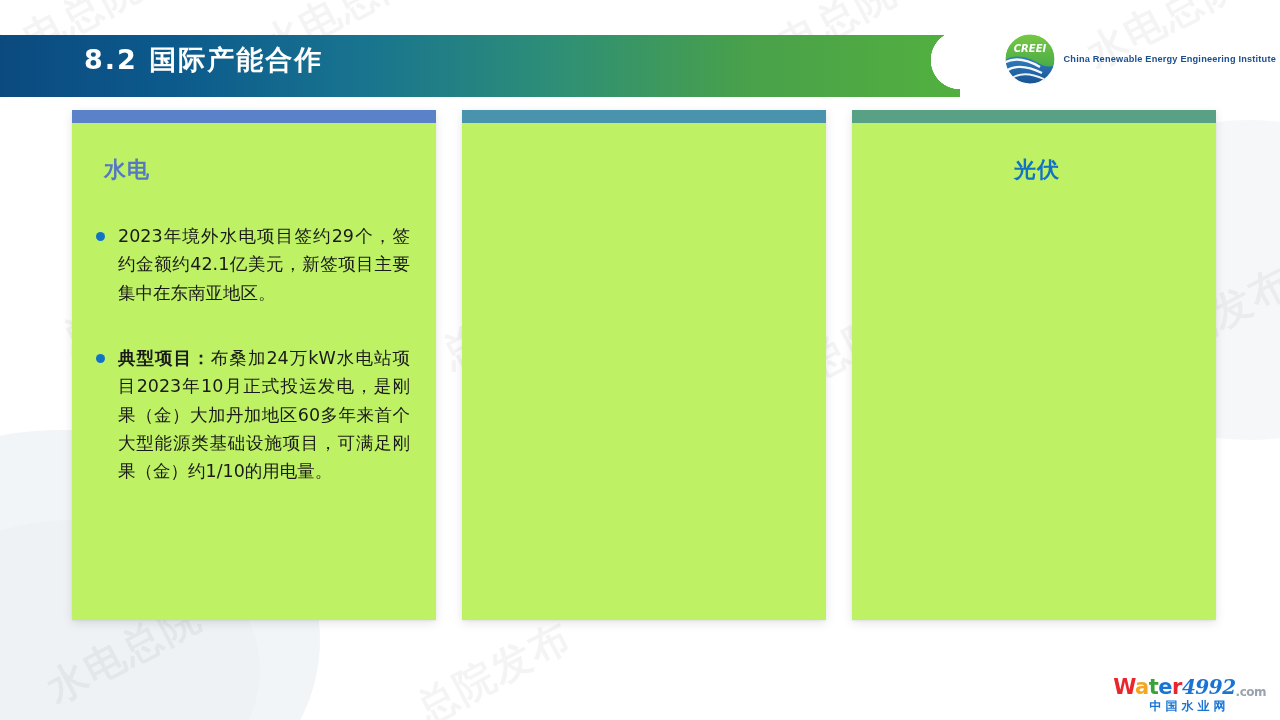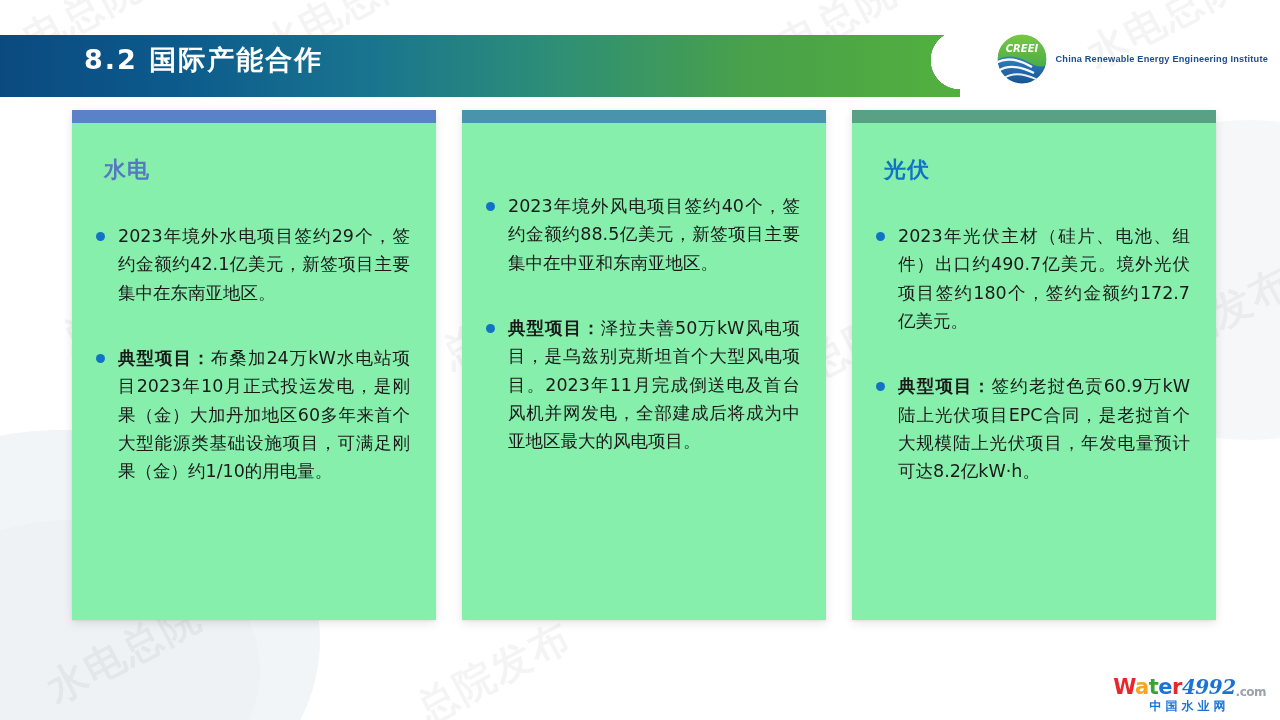--- a/index.html
+++ b/index.html
@@ -80,21 +80,21 @@
     font-size: 27px;
     font-weight: 700;
     letter-spacing: 2px;
     font-family: "DejaVu Sans", "Liberation Sans", sans-serif;
     white-space: nowrap;
   }
 
   
   #brand {
     position: absolute;
-    right: 12px;
+    right: 4px;
     top: 33px;
     display: flex;
     align-items: center;
     gap: 8px;
   }
   #brand-mark { width: 52px; height: 52px; flex: none; }
   #brand-text { display: flex; flex-direction: column; justify-content: center; }
   #brand-cn {
     color: #1b4f8f;
     font-size: 21px;
@@ -119,21 +119,21 @@
     left: 72px;
     top: 110px;
     width: 1144px;
     height: 510px;
     display: flex;
     gap: 26px;
   }
   .card {
     position: relative;
     flex: 1 1 0;
-    background: #86efac;
+    background: #bef264;
     box-shadow: 0 3px 10px rgba(0,0,0,0.10), 0 1px 2px rgba(0,0,0,0.06);
     display: flex;
     flex-direction: column;
     align-items: center;
   }
   .card-accent {
     height: 13px;
     width: 100%;
     flex: none;
   }
@@ -288,47 +288,27 @@
             <span class="bullet-dot"></span>
             <span class="bullet-lead">典型项目：</span><span>布桑加24万kW水电站项目2023年10月正式投运发电，是刚果（金）大加丹加地区60多年来首个大型能源类基础设施项目，可满足刚果（金）约1/10的用电量。</span>
           </li>
         </ul>
       </div>
     </div>
 
     <div class="card">
       <div class="card-accent" style="background:#4a93ad"></div>
       <div class="card-body">
-        <ul class="bullets">
-          <li class="bullet">
-            <span class="bullet-dot"></span>
-            <span class="bullet-lead"></span><span>2023年境外风电项目签约40个，签约金额约88.5亿美元，新签项目主要集中在中亚和东南亚地区。</span>
-          </li>
-          <li class="bullet">
-            <span class="bullet-dot"></span>
-            <span class="bullet-lead">典型项目：</span><span>泽拉夫善50万kW风电项目，是乌兹别克斯坦首个大型风电项目。2023年11月完成倒送电及首台风机并网发电，全部建成后将成为中亚地区最大的风电项目。</span>
-          </li>
-        </ul>
       </div>
     </div>
 
     <div class="card">
       <div class="card-accent" style="background:#59a184"></div>
       <div class="card-body">
         <div class="card-title" style="color:#1273c4">光伏</div>
-        <ul class="bullets">
-          <li class="bullet">
-            <span class="bullet-dot"></span>
-            <span class="bullet-lead"></span><span>2023年光伏主材（硅片、电池、组件）出口约490.7亿美元。境外光伏项目签约180个，签约金额约172.7亿美元。</span>
-          </li>
-          <li class="bullet">
-            <span class="bullet-dot"></span>
-            <span class="bullet-lead">典型项目：</span><span>签约老挝色贡60.9万kW陆上光伏项目EPC合同，是老挝首个大规模陆上光伏项目，年发电量预计可达8.2亿kW·h。</span>
-          </li>
-        </ul>
       </div>
     </div>
 
   </div>
 
   <div id="water-logo">
     <div id="water-word">
       <span class="l1">W</span><span class="l2">a</span><span class="l3">t</span><span class="l4">e</span><span class="l5">r</span><span id="water-num">4992</span><span id="water-dotcom">.com</span>
     </div>
     <div id="water-cn">中国水业网</div>

